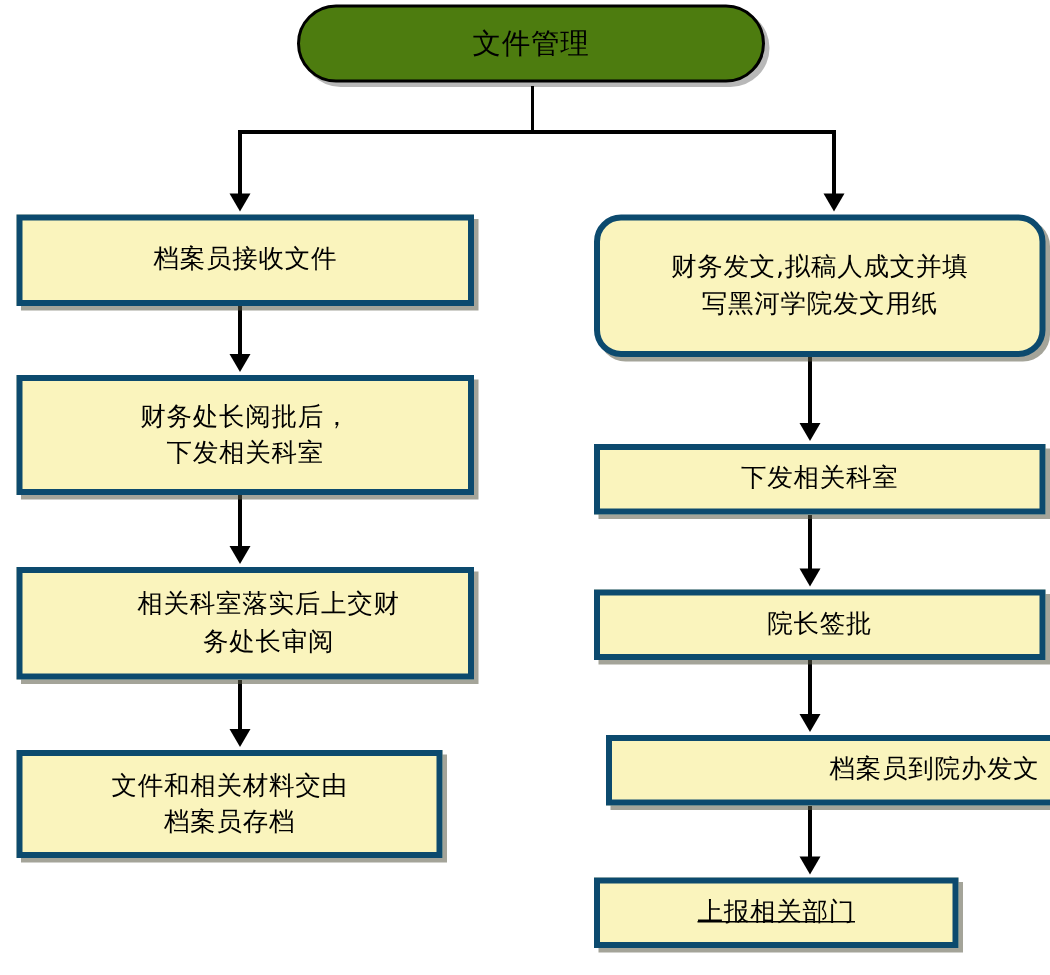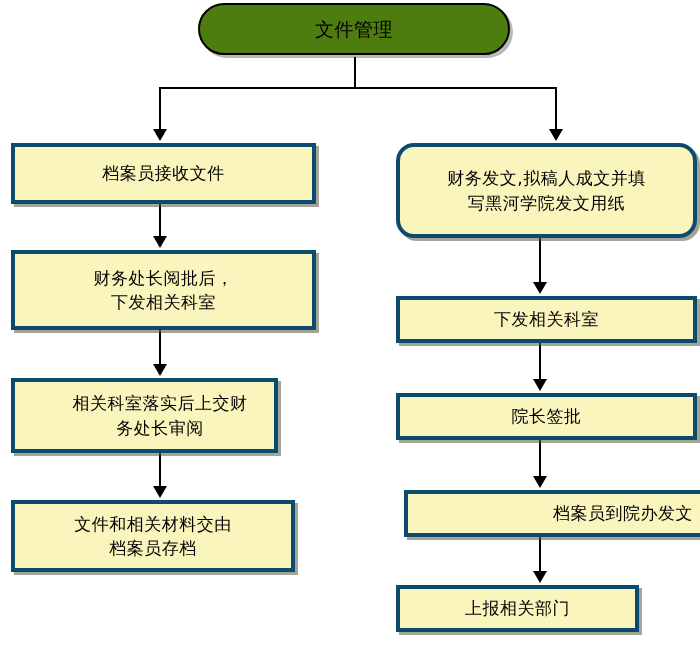--- a/index.html
+++ b/index.html
@@ -90,21 +90,21 @@
     <span class="node-label">文件管理</span>
   </div>
 
   <div id="node-l1" class="node node-step" style="left: 11px; top: 143px; width: 305px; height: 61px;">
     <span class="node-label">档案员接收文件</span>
   </div>
   <div id="node-l2" class="node node-step" style="left: 11px; top: 250px; width: 305px; height: 80px; text-align: center;">
     <span class="node-label">财务处长阅批后，
 下发相关科室</span>
   </div>
-  <div id="node-l3" class="node node-step" style="left: 11px; top: 378px; width: 267px; height: 75px; padding-left: 31px;">
+  <div id="node-l3" class="node node-step" style="left: 11px; top: 378px; width: 305px; height: 75px; padding-left: 31px;">
     <span class="node-label">相关科室落实后上交财
 务处长审阅</span>
   </div>
   <div id="node-l4" class="node node-step" style="left: 11px; top: 500px; width: 284px; height: 72px;">
     <span class="node-label">文件和相关材料交由
 档案员存档</span>
   </div>
 
   <div id="node-r1" class="node node-step" style="left: 396px; top: 143px; width: 301px; height: 95px; border-radius: 18px;">
     <span class="node-label">财务发文,拟稿人成文并填
@@ -112,17 +112,17 @@
   </div>
   <div id="node-r2" class="node node-step" style="left: 396px; top: 296px; width: 301px; height: 47px;">
     <span class="node-label">下发相关科室</span>
   </div>
   <div id="node-r3" class="node node-step" style="left: 396px; top: 393px; width: 301px; height: 47px;">
     <span class="node-label">院长签批</span>
   </div>
   <div id="node-r4" class="node node-step" style="left: 404px; top: 490px; width: 301px; height: 47px; justify-content: flex-end;">
     <span class="node-label">档案员到院办发文</span>
   </div>
-  <div id="node-r5" class="node node-step" style="left: 396px; top: 585px; width: 243px; height: 47px;">
+  <div id="node-r5" class="node node-step" style="left: 396px; top: 585px; width: 243px; height: 47px; text-decoration: underline;">
     <span class="node-label">上报相关部门</span>
   </div>
 
 </div>
 
 </body></html>

